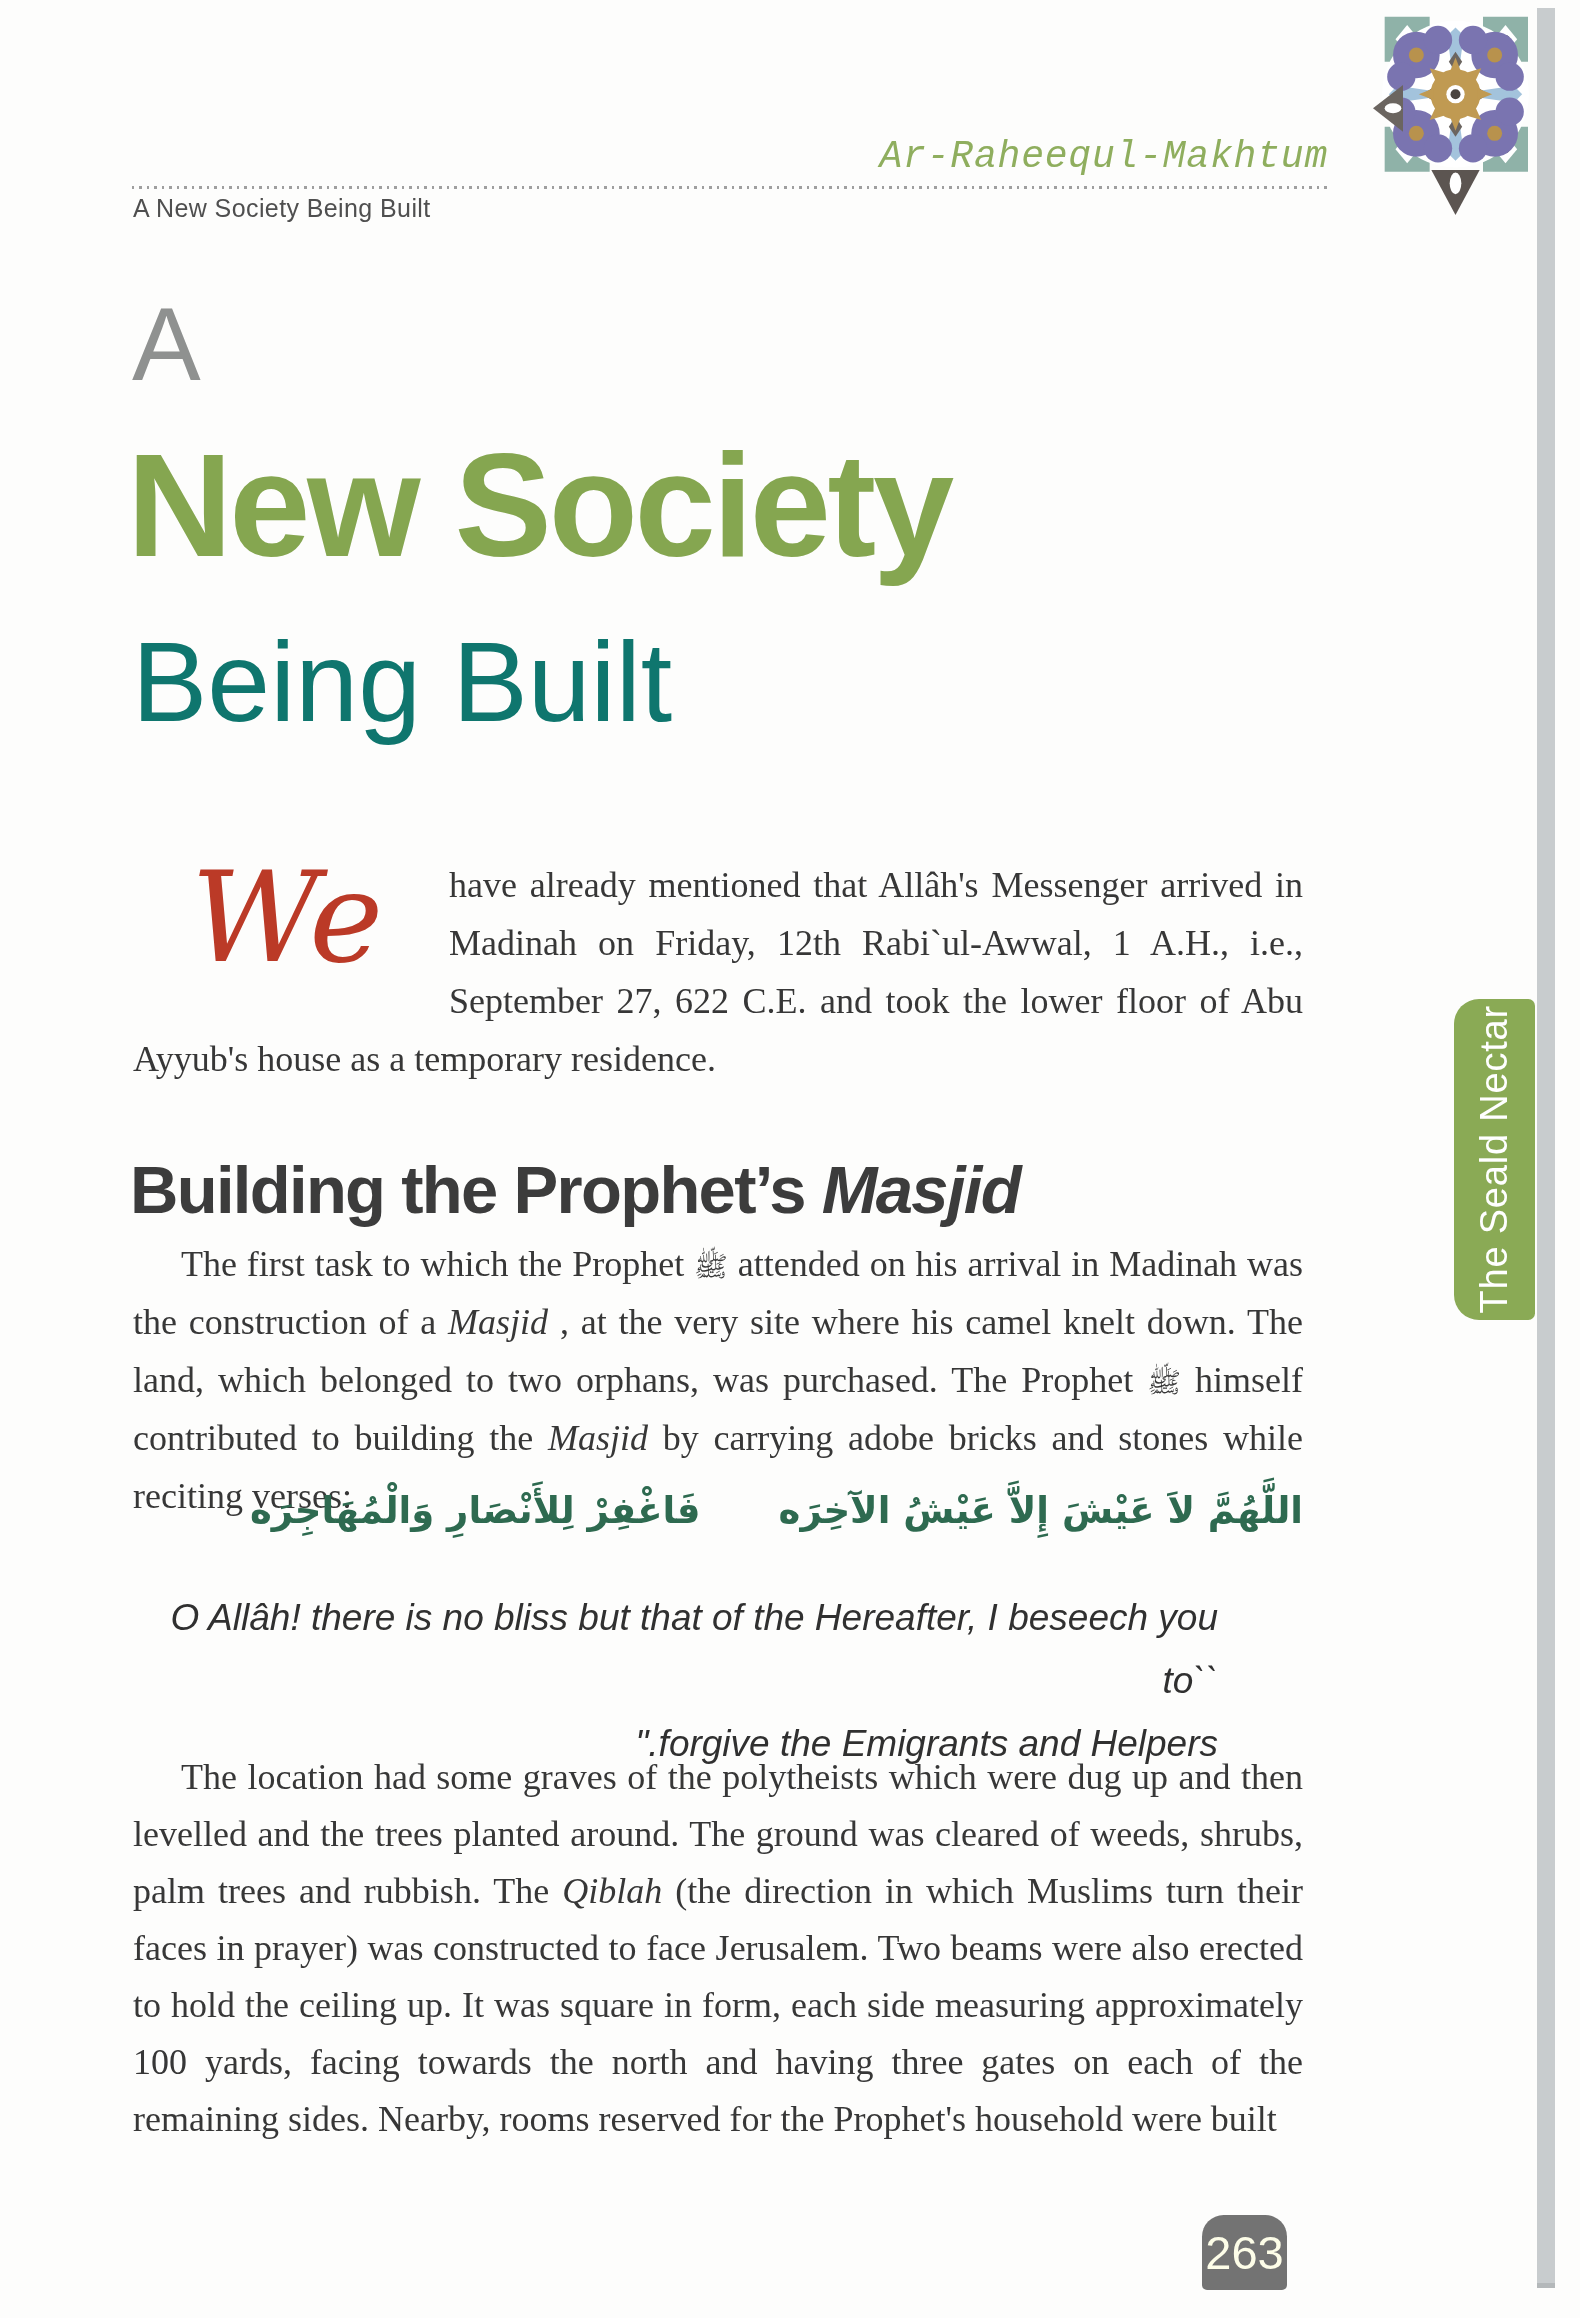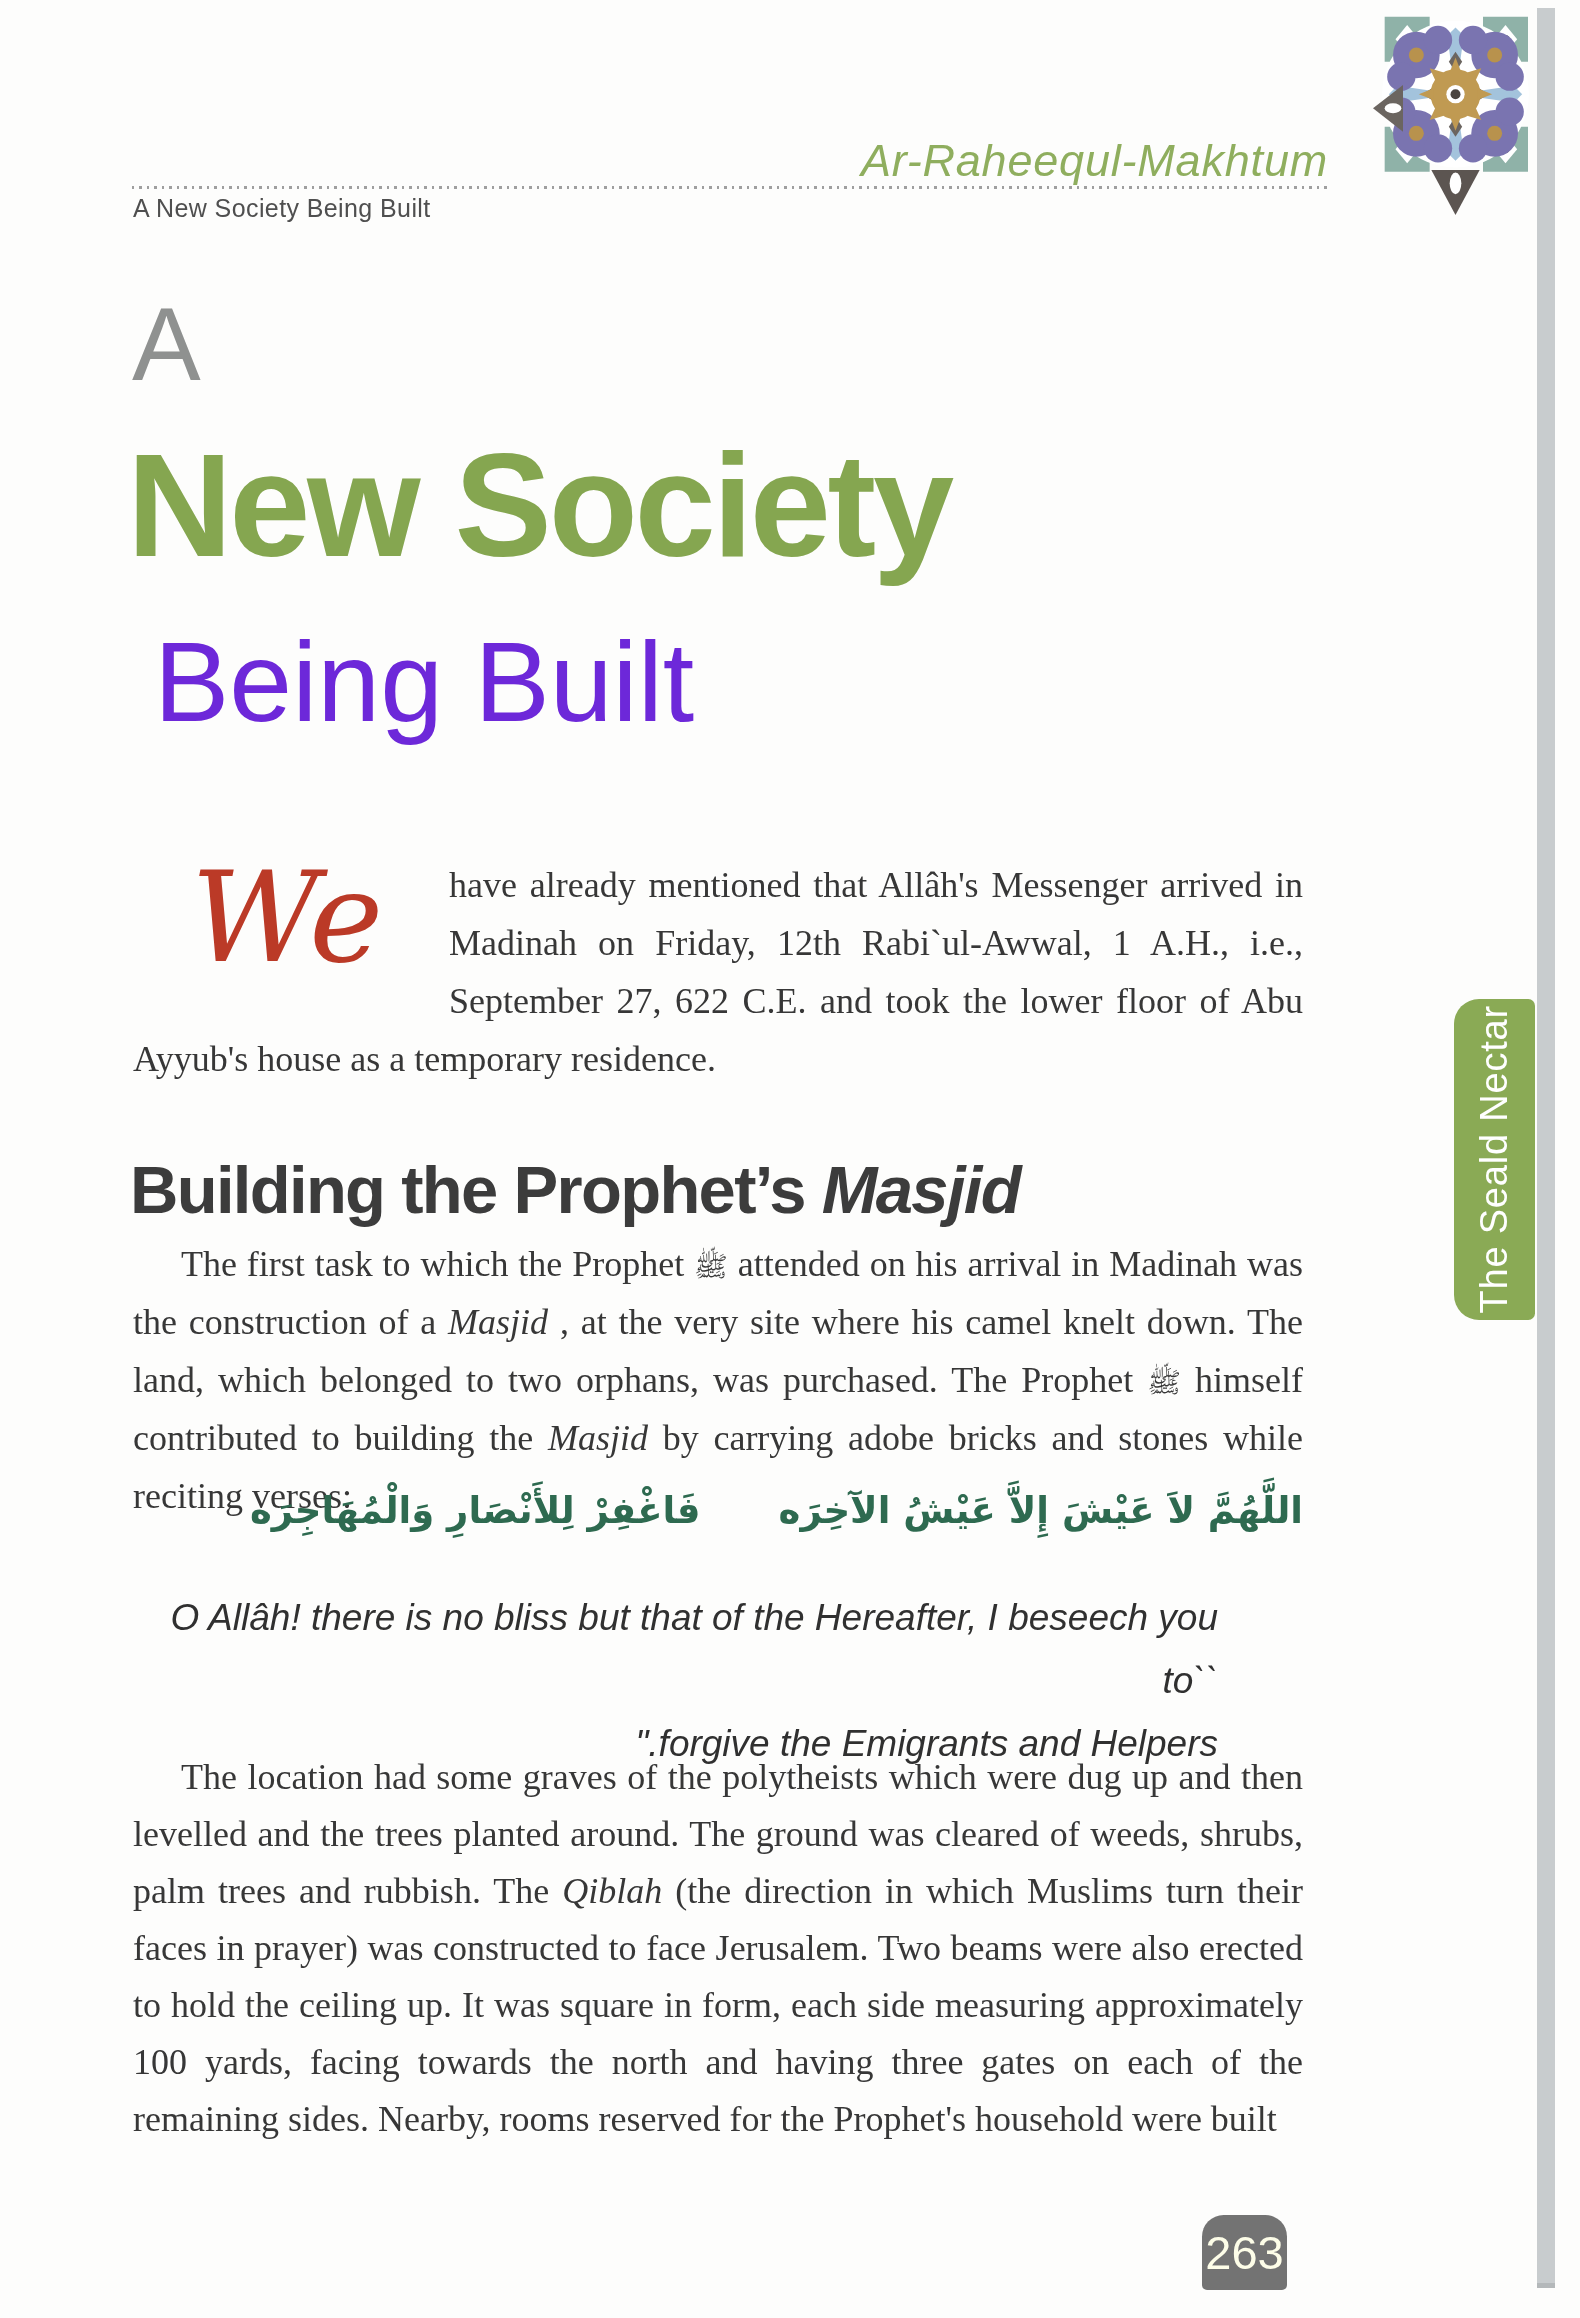--- a/index.html
+++ b/index.html
@@ -17,22 +17,22 @@
     font-family:"Liberation Sans", sans-serif;
     font-size:25px;color:#4f4f4f;letter-spacing:0.4px;margin-top:47px;
   }
   .dotted-rule{
     position:absolute;left:132px;top:186px;width:1195px;height:3.3px;
     background:repeating-linear-gradient(to right,#9f9f9f 0 2.5px,transparent 2.5px 7.5px);
   }
   .script-title{
     position:absolute;left:833px;top:135px;width:495px;
     text-align:right;
-    font-family:Liberation Sans, sans-serif;
-    font-style:italic;font-size:45px;color:#8fae5e;
+    font-family:Liberation Mono, monospace;
+    font-style:italic;font-size:38px;color:#8fae5e;
     letter-spacing:0.8px;
   }
   .ornament{position:absolute;left:1368px;top:5px;z-index:2;}
   .vline{
     position:absolute;left:1537px;top:8.3px;width:18.3px;height:2275px;
     background:#c8ccce;border-bottom:5px solid #b4b8ba;z-index:1;
   }
   
   .title-a{
     position:absolute;left:132px;top:293px;
@@ -40,21 +40,21 @@
     font-size:103px;line-height:1;color:#8f9190;
   }
   .title-main{
     position:absolute;left:127px;top:433px;
     font-family:"Liberation Sans", sans-serif;font-weight:700;
     font-size:146px;line-height:1;color:#85a650;letter-spacing:-3.3px;
   }
   .title-sub{
     position:absolute;left:132px;top:626px;
     font-family:"Liberation Sans", sans-serif;font-weight:300;
-    font-size:113px;line-height:1;color:#6d28d9;margin-left:22px;
+    font-size:113px;line-height:1;color:#0f766e;
   }
   
   .intro{
     position:absolute;left:133px;top:820px;width:1170px;
     font-size:36px;line-height:58px;text-align:justify;color:#373737;
   }
   .dropcap{
     float:left;width:216px;height:117px;margin:11.7px 42px 0 58px;
     font-family:"DejaVu Serif", serif;font-style:italic;
     font-size:125px;line-height:100px;color:#bb3a27;

